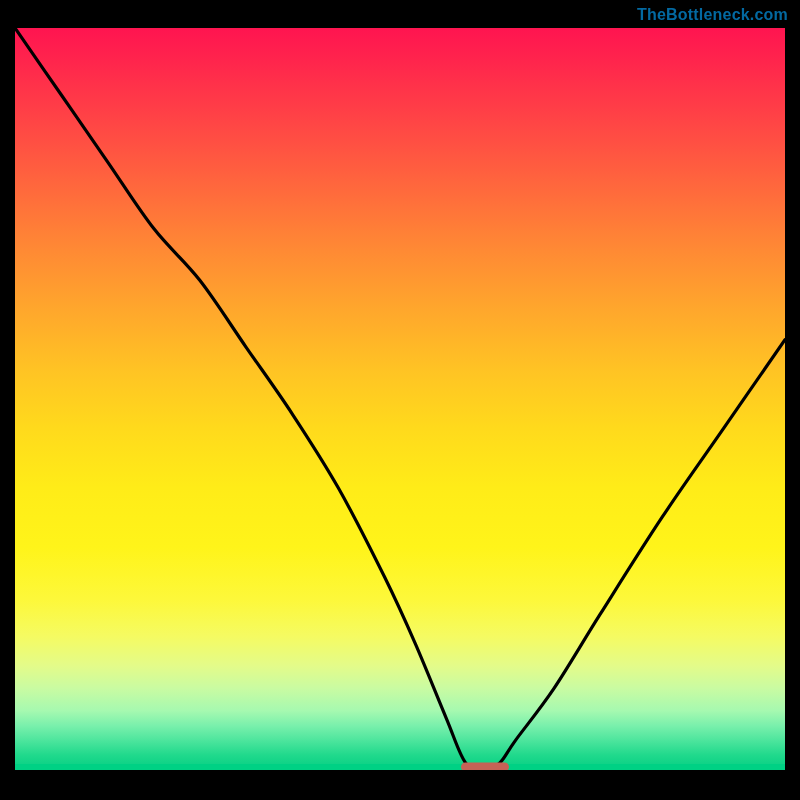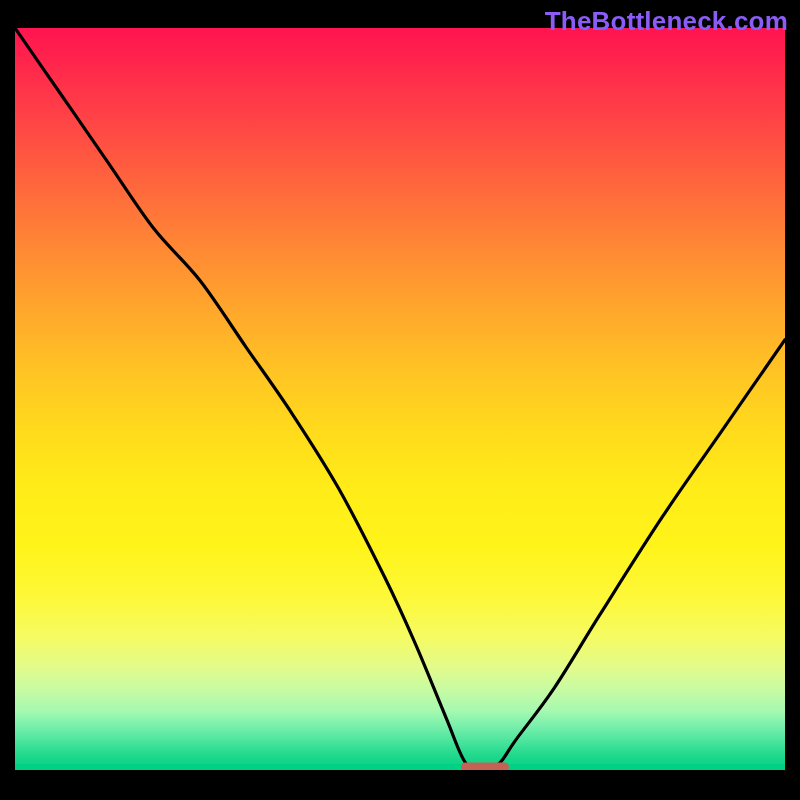--- a/index.html
+++ b/index.html
@@ -14,22 +14,22 @@
   .frame {
     position: relative;
     width: 800px;
     height: 800px;
     background: #000;
   }
   .watermark {
     position: absolute;
     top: 6px;
     right: 12px;
-    color: #8b5cf6;
-    font-size: 26px;
+    color: #0369a1;
+    font-size: 16px;
     font-weight: 600;
     letter-spacing: 0.2px;
     z-index: 20;
   }
   .plot-area {
     position: absolute;
     left: 15px;
     top: 28px;
     width: 770px;
     height: 742px;

